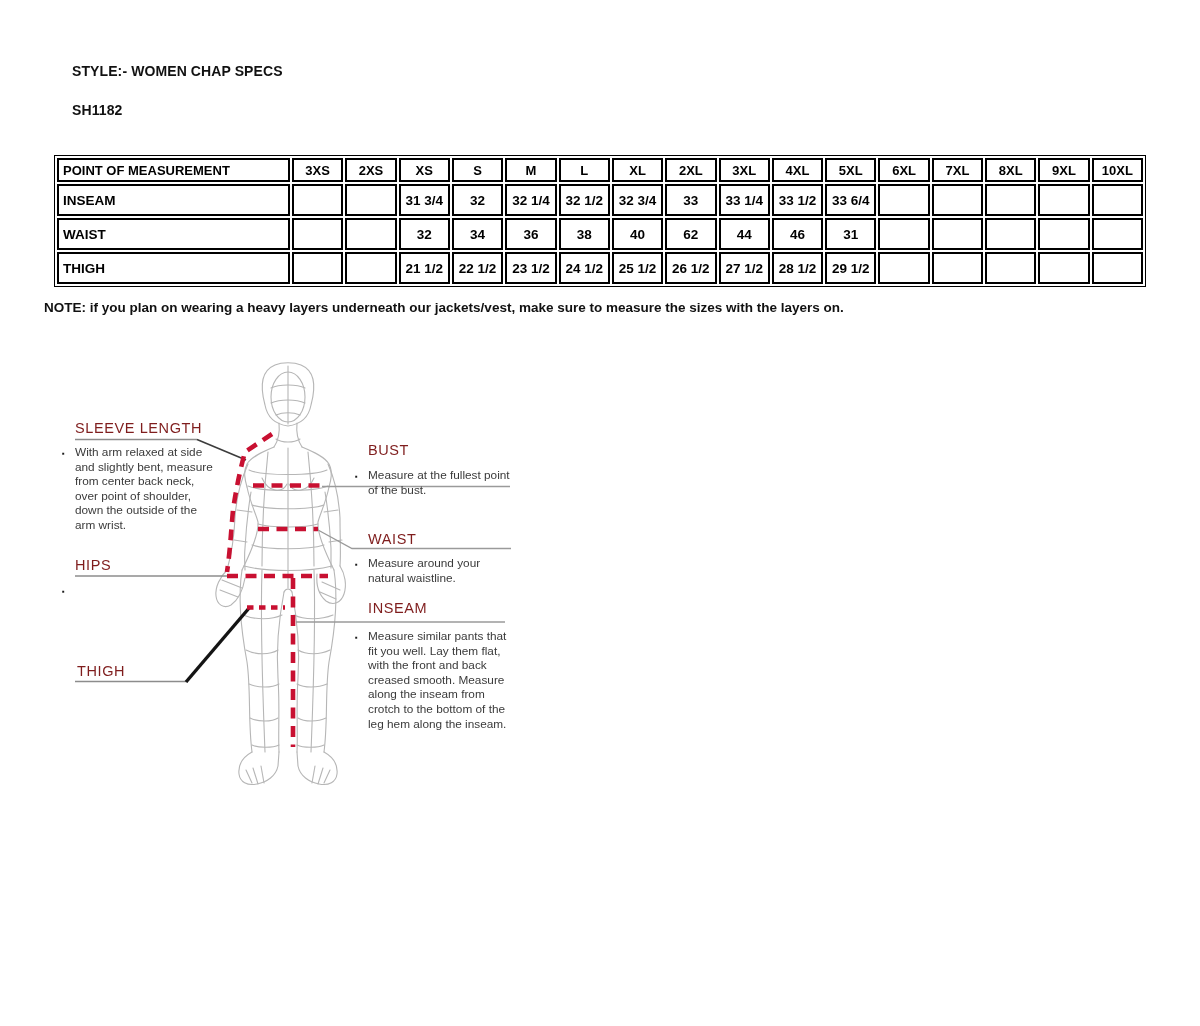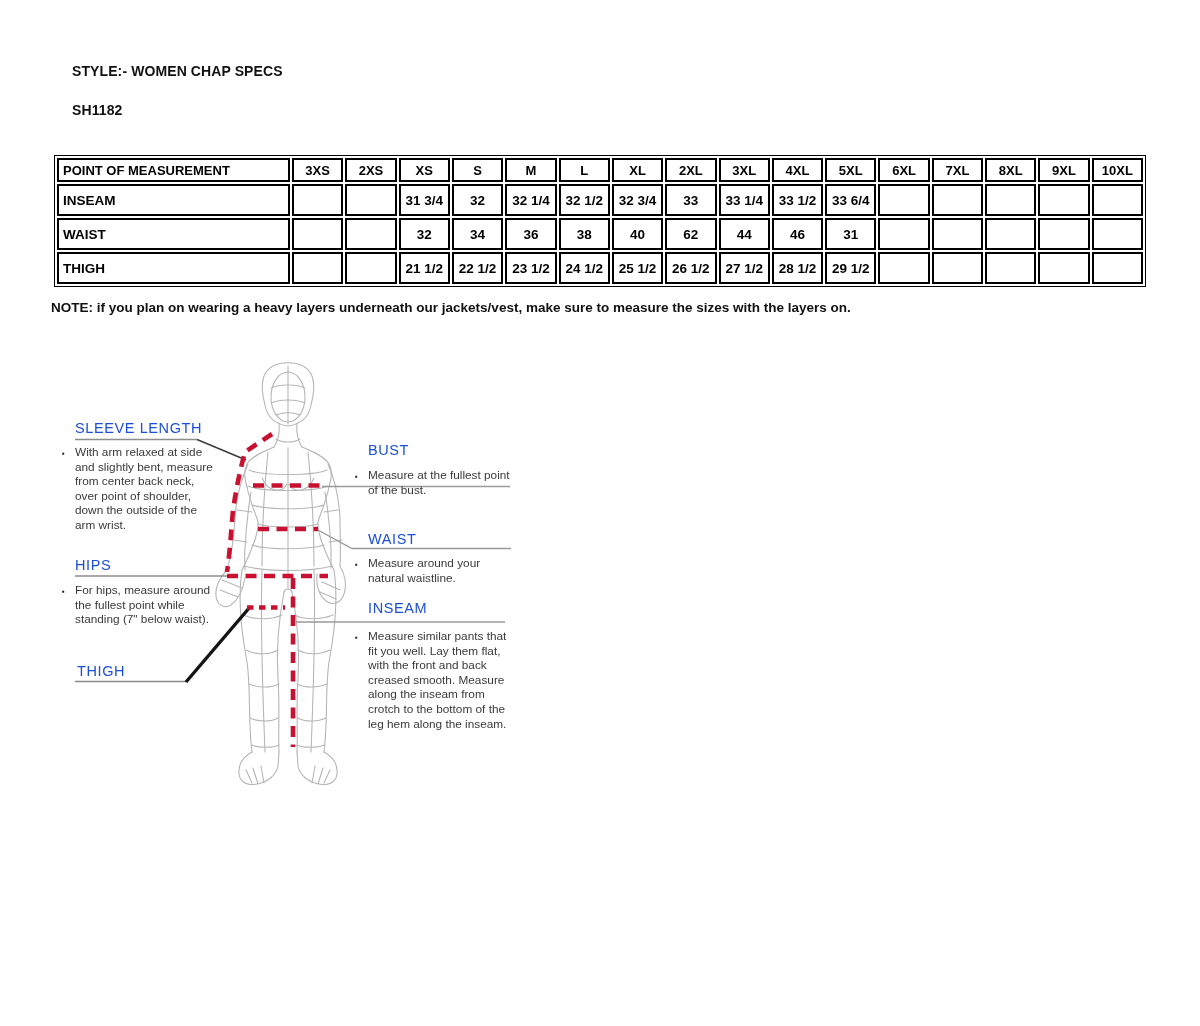--- a/index.html
+++ b/index.html
@@ -19,28 +19,28 @@
   }
   .size-table th, .size-table td {
     border:2px solid #000; font-weight:bold; font-size:13px;
     text-align:center; vertical-align:middle; padding:0; overflow:hidden; white-space:nowrap;
   }
   .size-table thead th { height:20px; }
   .size-table tbody th, .size-table tbody td { height:28px; font-size:13.5px; }
   .size-table .poml { width:225px; text-align:left; padding-left:4px; }
   .size-table tbody th { text-align:left; padding-left:4px; }
 
-  .note { position:absolute; left:51px; top:300px; font-size:13.5px; font-weight:bold; color:#111; }
+  .note { position:absolute; left:44px; top:300px; font-size:13.5px; font-weight:bold; color:#111; }
 
   
   .diagram-svg { position:absolute; left:0; top:0; width:1200px; height:1026px; }
 
   
   .guide { position:absolute; }
-  .gh { font-size:14.5px; color:#1d4ed8; letter-spacing:0.6px; line-height:16px; }
+  .gh { font-size:14.5px; color:#7f1d1d; letter-spacing:0.6px; line-height:16px; }
   .gt { position:relative; font-size:11.8px; color:#3a3a3a; line-height:14.6px; }
   .bl { position:absolute; left:-13px; top:2px; font-size:8px; color:#1c1c1c; }
   .mb9 .gh { margin-bottom:9px; } .mb10 .gh { margin-bottom:10px; } .mb12 .gh { margin-bottom:13px; }
 </style>
 </head>
 <body>
 
 <div class="page">
 
   <svg class="diagram-svg" viewBox="0 0 1200 1026" xmlns="http://www.w3.org/2000/svg">
@@ -230,21 +230,21 @@
 
   <div class="note">NOTE: if you plan on wearing a heavy layers underneath our jackets/vest, make sure to measure the sizes with the layers on.</div>
 
   <div class="guide mb9" style="left:75px; top:420px; width:140px">
     <div class="gh">SLEEVE LENGTH</div>
     <div class="gt"><span class="bl">▪</span><span>With arm relaxed at side and slightly bent, measure from center back neck, over point of shoulder, down the outside of the arm wrist.</span></div>
   </div>
 
   <div class="guide mb10" style="left:75px; top:557px; width:152px">
     <div class="gh">HIPS</div>
-    <div class="gt"><span class="bl">▪</span><span>For hips, measure around the fullest point while standing (7" below waist).</span></div>
+    <div class="gt"><span class="bl">▪</span></div>
   </div>
 
   <div class="guide mb9" style="left:77px; top:663px; width:160px">
     <div class="gh">THIGH</div>
   </div>
 
   <div class="guide mb10" style="left:368px; top:442px; width:144px">
     <div class="gh">BUST</div>
     <div class="gt"><span class="bl">▪</span><span>Measure at the fullest point of the bust.</span></div>
   </div>

